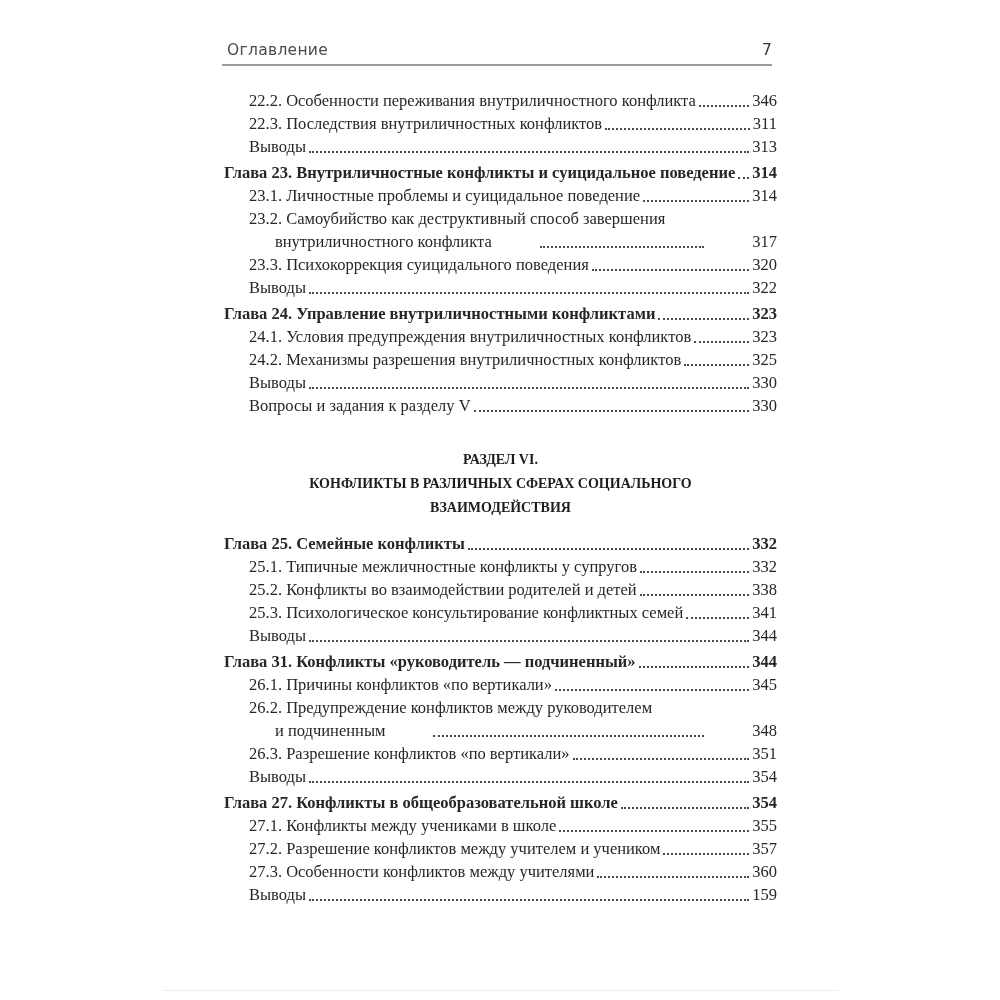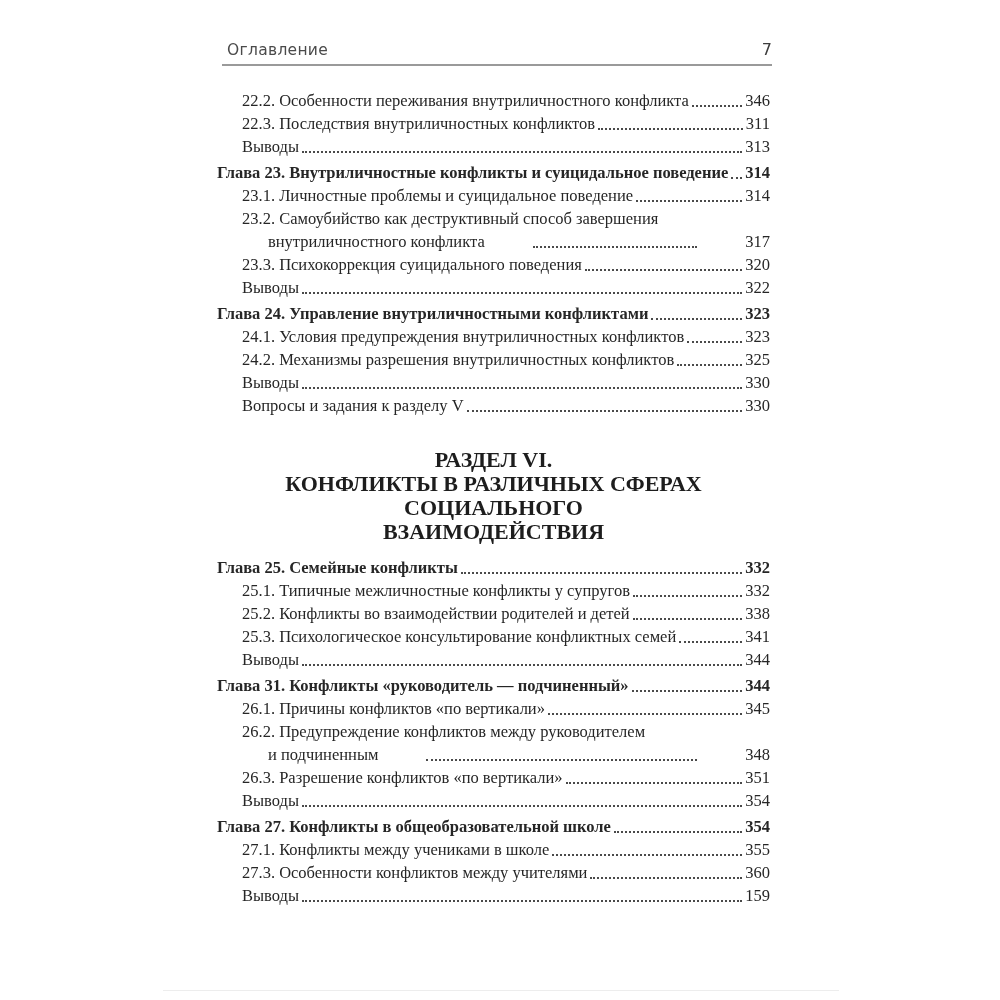--- a/index.html
+++ b/index.html
@@ -26,38 +26,38 @@
     display: flex; justify-content: space-between; align-items: flex-end;
     border-bottom: 2px solid #9a9a9a;
     padding-bottom: 5px;
     font-family: "DejaVu Sans", sans-serif;
     font-size: 15.5px; color: #4a4a4a;
   }
   .page-header .hdr-title { padding-left: 5px; letter-spacing: 0.3px; }
   .page-header .hdr-num { font-size: 16px; color: #3c3c3c; }
   
   .toc {
-    position: absolute; left: 217px; top: 89px; width: 553px;
+    position: absolute; left: 224px; top: 89px; width: 553px;
     font-size: 16.5px; line-height: 23px; color: #262626;
   }
   .row { display: flex; align-items: baseline; }
   .row.sub  { padding-left: 25px; }
   .row.cont { padding-left: 51px; gap: 45px; }
   .row.chapter { font-weight: bold; margin-top: 3px; }
   .t { white-space: nowrap; }
   .dots {
     flex: 1 1 auto; min-width: 10px;
     border-bottom: 2px dotted #4a4a4a;
     align-self: flex-end; margin: 0 3px 5px 3px;
   }
   .pg { white-space: nowrap; }
   .section-heading {
     margin: 31px 0 12px 0;
     text-align: center; font-weight: bold;
-    font-size: 22px; line-height: 24px; color: #1d1d1d;
+    font-size: 14px; line-height: 24px; color: #1d1d1d;
   }
 </style>
 </head>
 <body>
 
 <div class="canvas">
 
   <div class="page-header">
     <span class="hdr-title">Оглавление</span>
     <span class="hdr-num">7</span>
@@ -194,20 +194,25 @@
         <span class="t">Глава 27. Конфликты в общеобразовательной школе</span>
         <span class="dots"></span>
         <span class="pg">354</span>
       </div>
       <div class="row sub">
         <span class="t">27.1. Конфликты между учениками в школе</span>
         <span class="dots"></span>
         <span class="pg">355</span>
       </div>
       <div class="row sub">
+        <span class="t">27.2. Разрешение конфликтов между учителем и учеником</span>
+        <span class="dots"></span>
+        <span class="pg">357</span>
+      </div>
+      <div class="row sub">
         <span class="t">27.3. Особенности конфликтов между учителями</span>
         <span class="dots"></span>
         <span class="pg">360</span>
       </div>
       <div class="row sub">
         <span class="t">Выводы</span>
         <span class="dots"></span>
         <span class="pg">159</span>
       </div>
     </div>

